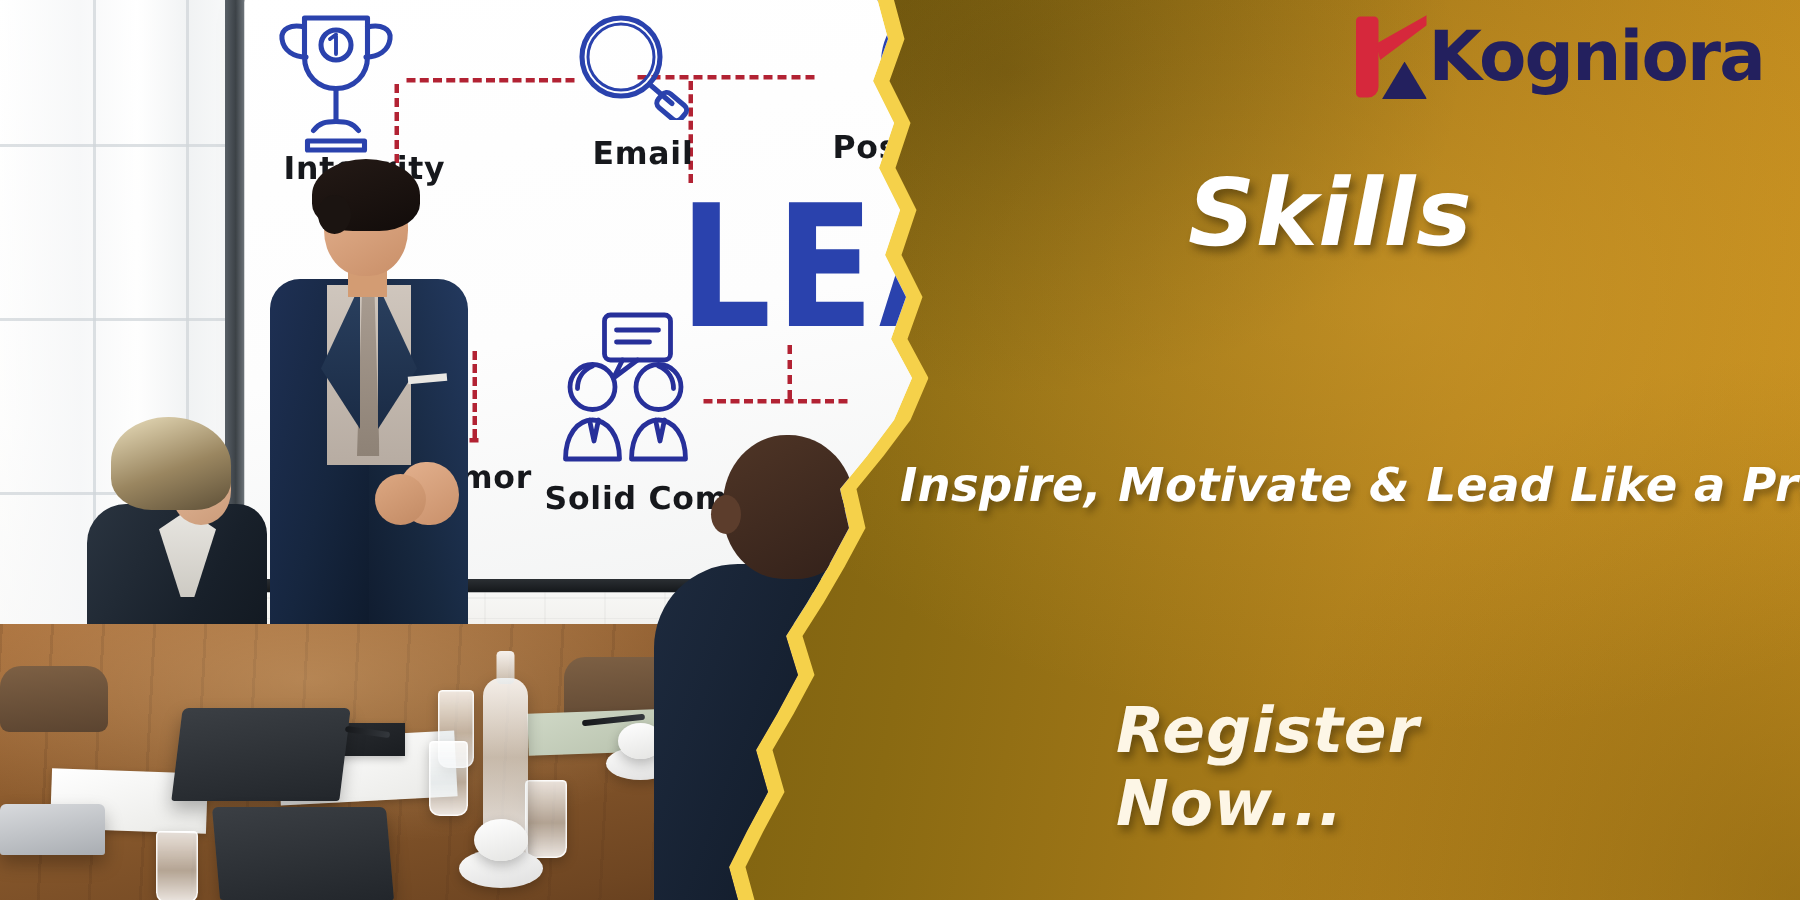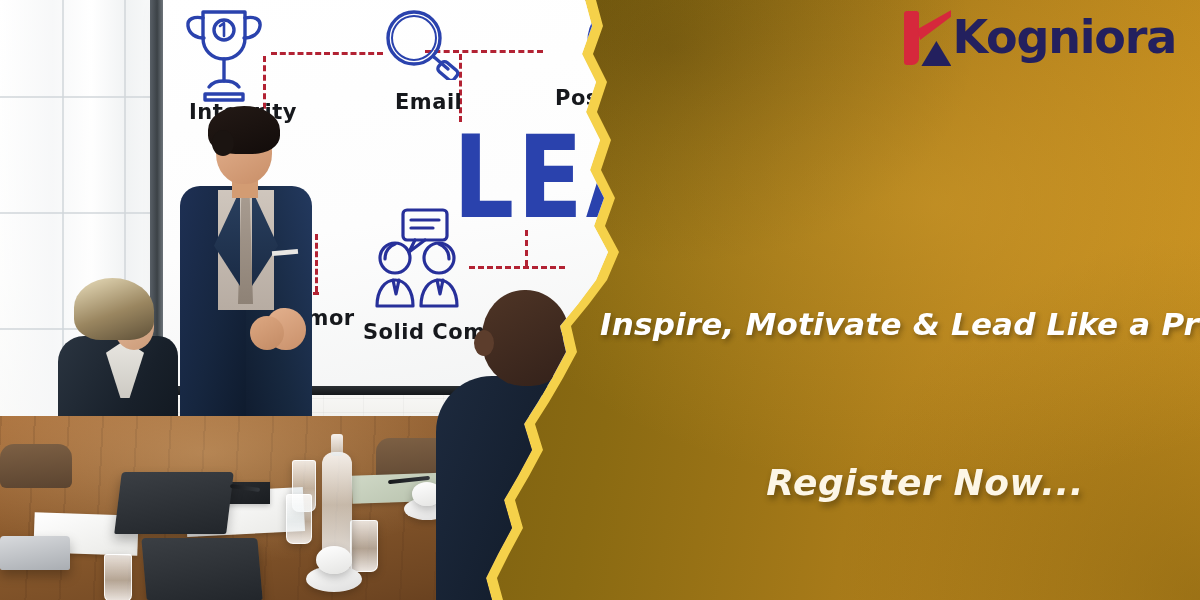--- a/index.html
+++ b/index.html
@@ -339,23 +339,23 @@
   .brush-yellow .label {
     position:absolute; inset:0;
     display:flex; align-items:center; justify-content:center;
     font-family:"DejaVu Sans", sans-serif;
     font-style:italic; font-weight:700; font-size:30px;
     color:#171310; letter-spacing:.4px;
   }
 
   .register {
     position:absolute; left:744px; top:462px; width:340px;
-    text-align:right;
+    text-align:left;
     font-family:"DejaVu Sans", sans-serif;
-    font-style:italic; font-weight:700; font-size:36px;
+    font-style:italic; font-weight:700; font-size:42px;
     color:#fdf6e6; letter-spacing:.6px;
     text-shadow:2px 4px 6px rgba(40,28,4,.45);
   }
 
   
   .brush-gray {
     position:absolute; left:536px; top:534px; width:646px; height:54px;
   }
   .brush-gray .bg {
     position:absolute; inset:0; background:#6d6a68;
@@ -529,20 +529,21 @@
   <div class="logo">
     <span class="logo-k">
       <i class="k-bar"></i>
         <i class="k-arm"></i>
         <i class="k-tri"></i>
     </span>
     <span class="logo-word">Kogniora</span>
   </div>
 
   <div class="title">
+    <span class="l2">Skills</span>
   </div>
 
   <div class="tagline">Inspire, Motivate &amp; Lead Like a Pro!</div>
 
 
   <div class="register">Register Now...</div>
 
 
 </div>
 

